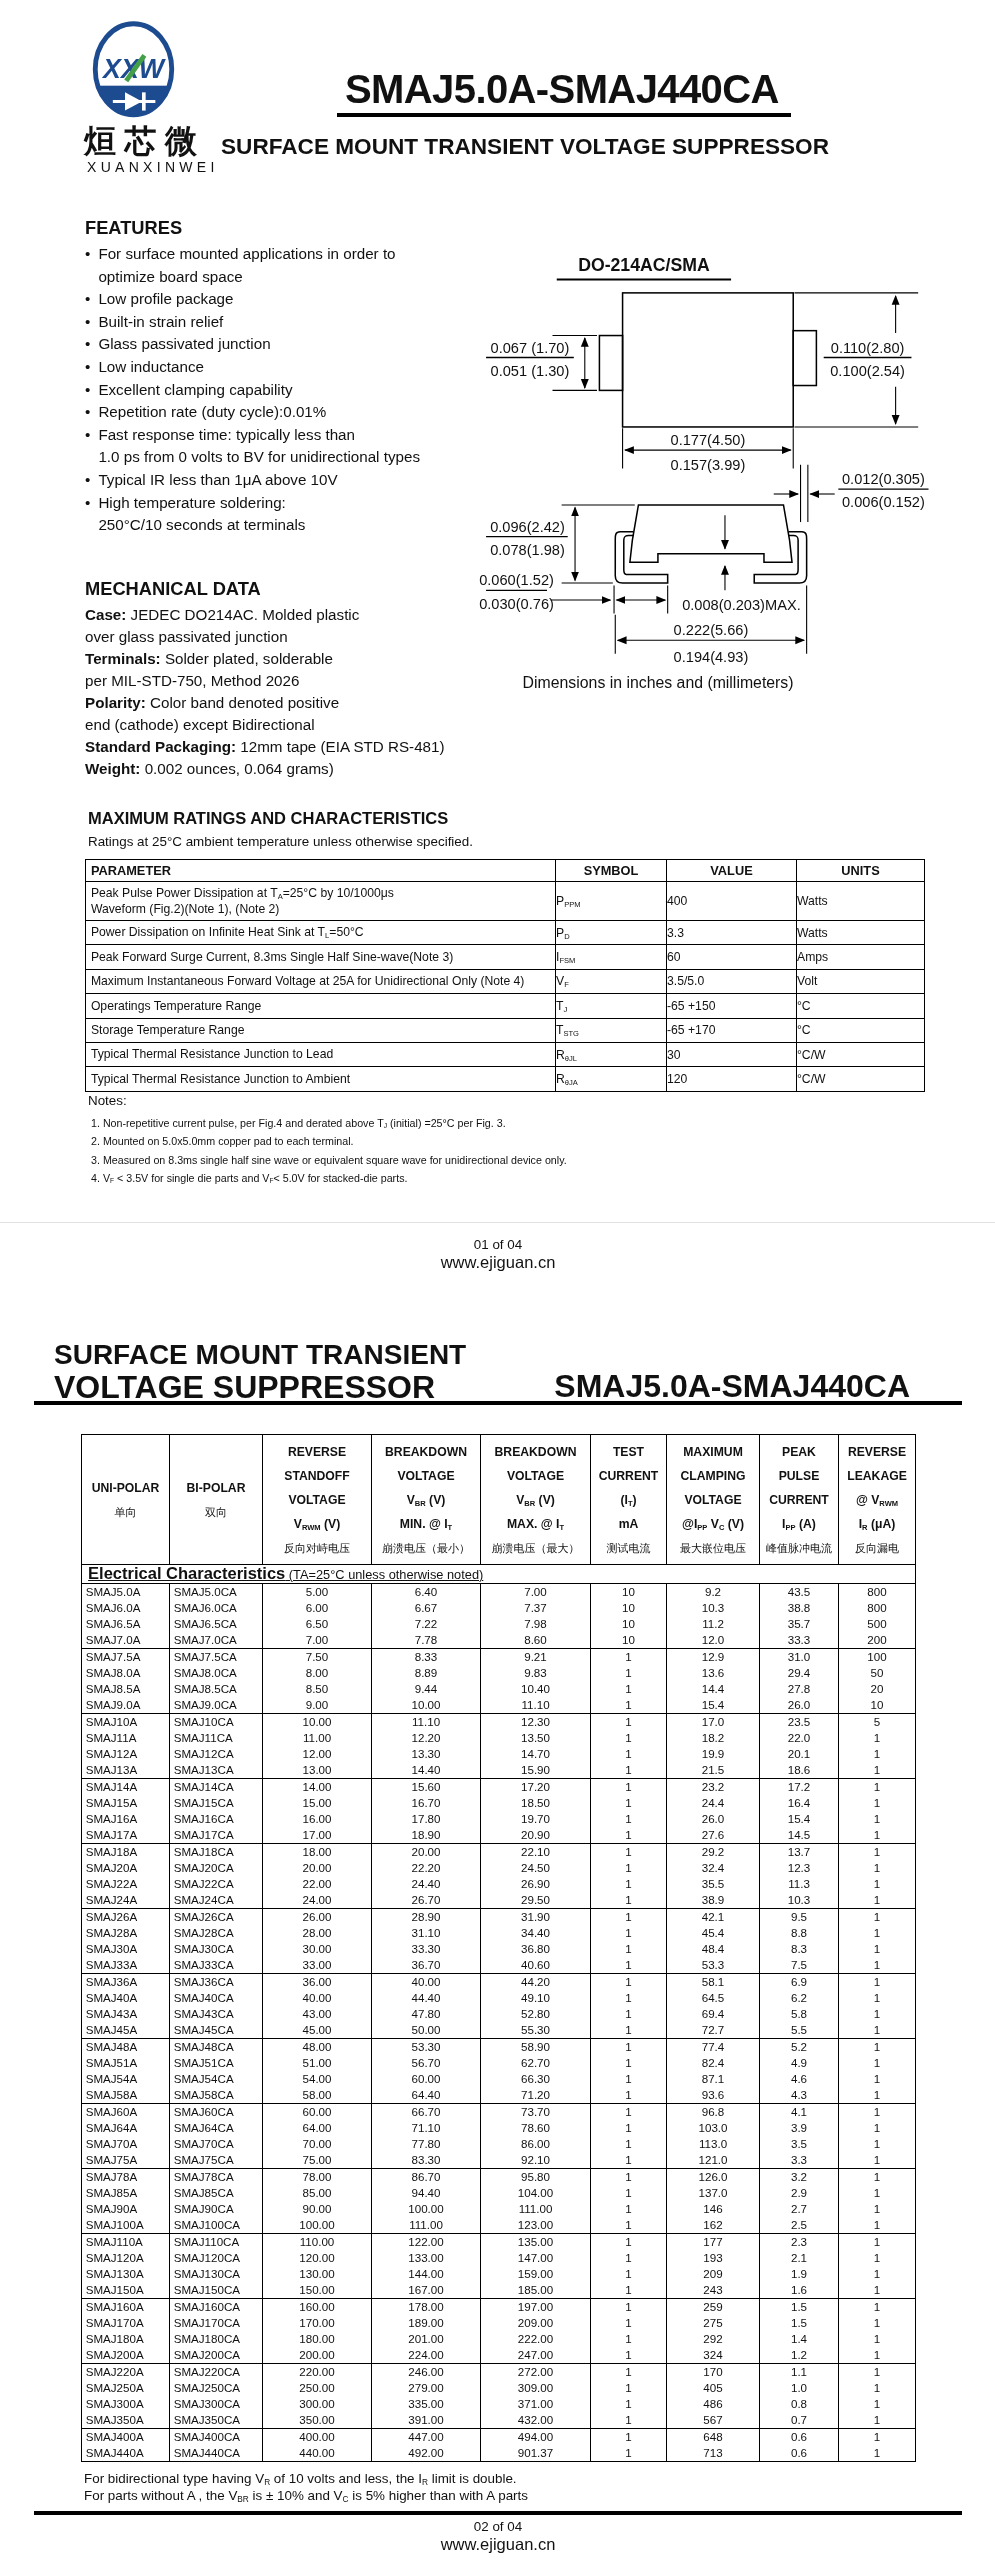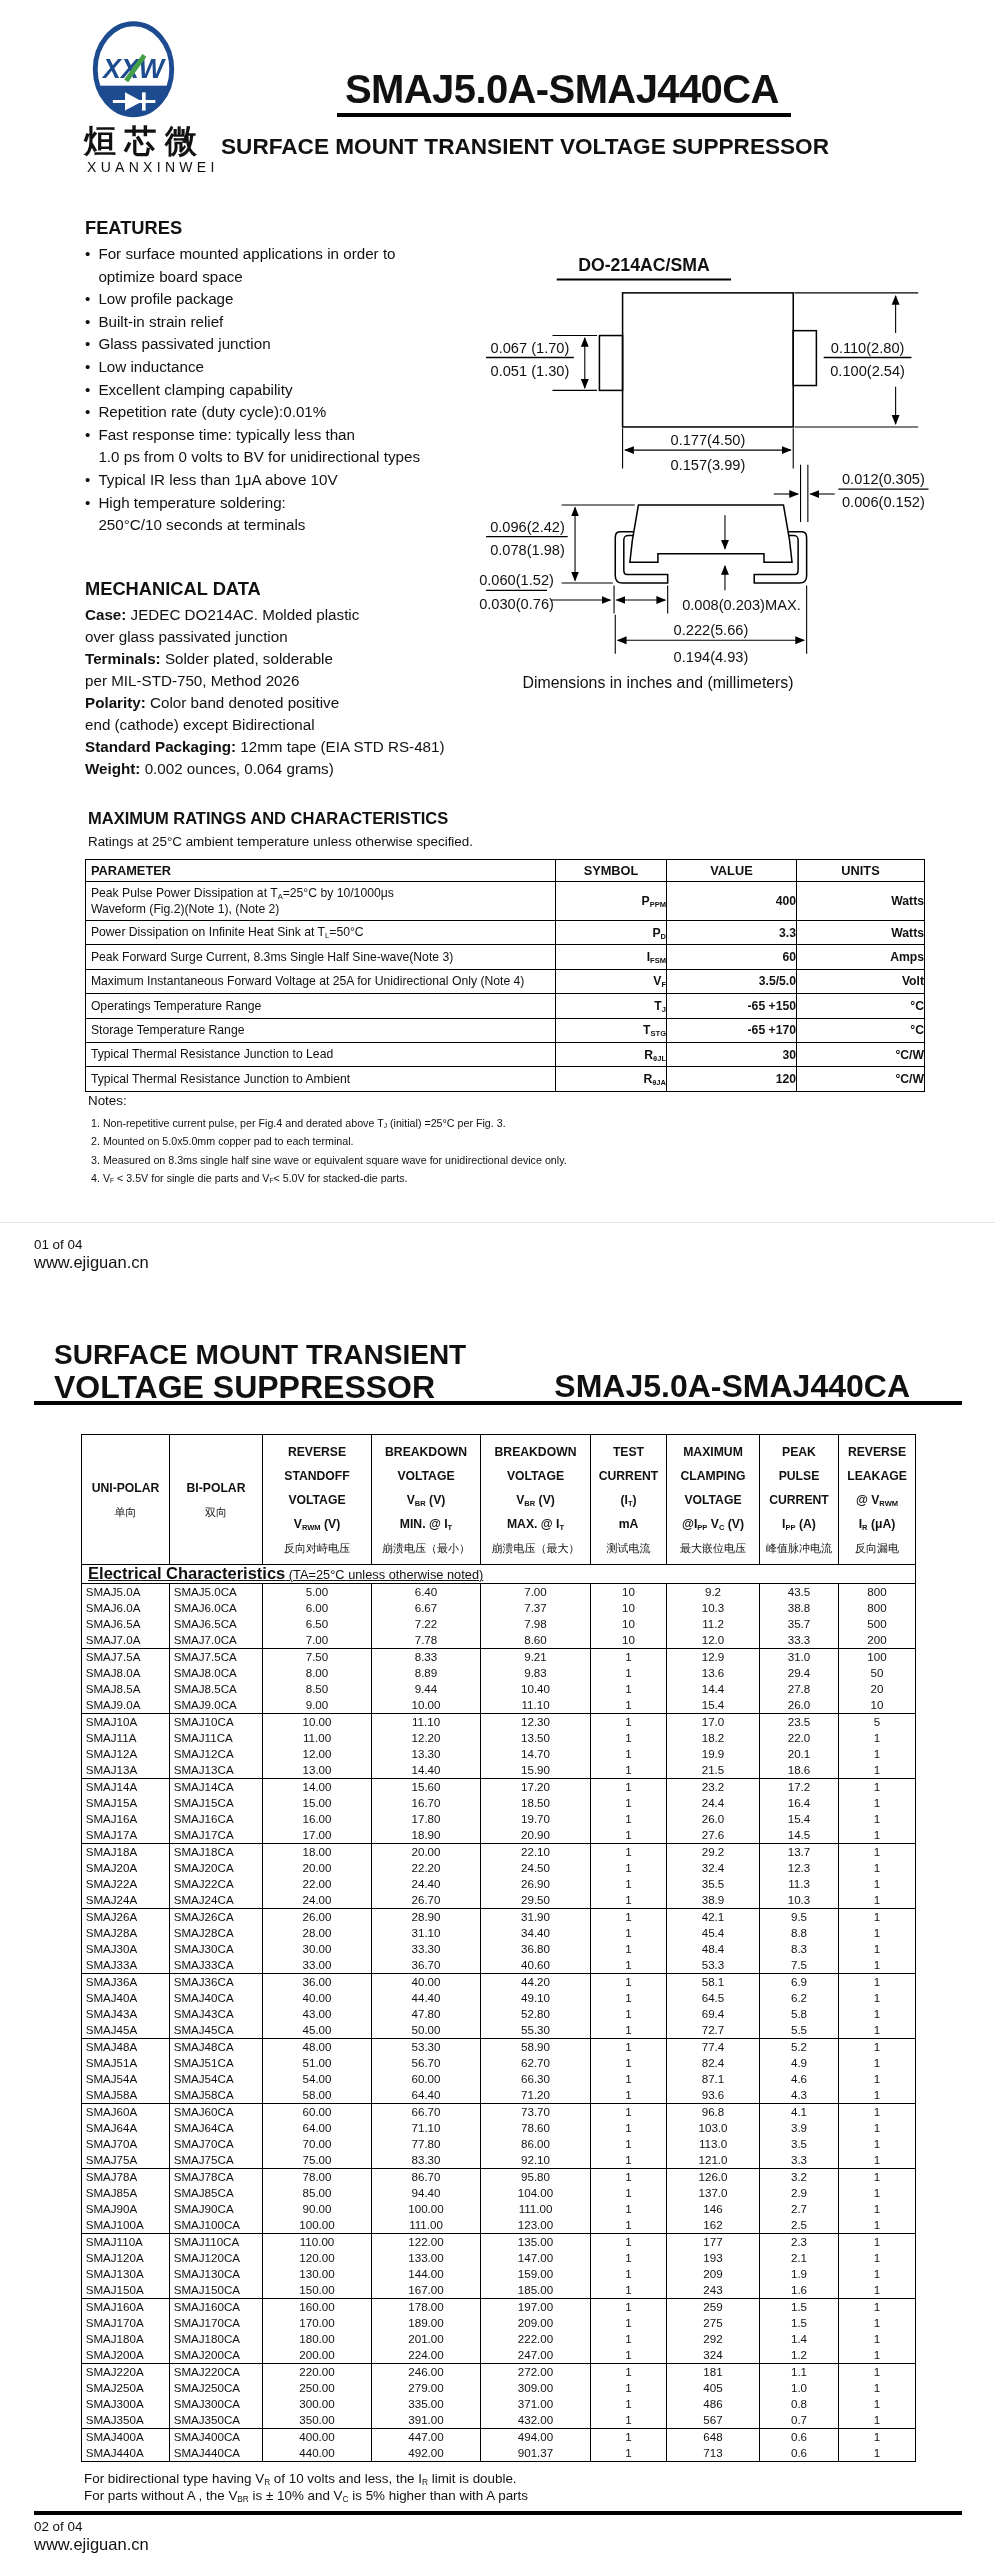--- a/index.html
+++ b/index.html
@@ -28,31 +28,31 @@
 
   
   #ratings-h{left:88px;top:809px;font-size:16.5px;font-weight:bold;}
   #ratings-sub{left:88px;top:834px;font-size:13.4px;}
   #ratings-table{left:85px;top:859px;width:839px;border-collapse:collapse;table-layout:fixed;font-size:12.2px;}
   #ratings-table th,#ratings-table td{border:1.2px solid #000;padding:0;}
   #ratings-table{border:1.8px solid #000;}
   #ratings-table thead tr{height:22px;}
   #ratings-table thead th{font-size:12.8px;}
   #ratings-table th.l, #ratings-table td.param{text-align:left;padding:1.2px 4.9px;}
-  #ratings-table td.c{text-align:right;font-weight:bold;}
+  #ratings-table td.c{text-align:left;}
   #ratings-table td.param div{line-height:16.5px;}
   #ratings-table thead th{border-bottom:1.8px solid #000;}
 
   
   #notes-h{left:88px;top:1093px;font-size:13.4px;}
   #notes-list{left:91px;top:1114px;font-size:10.7px;}
   .note-line{line-height:18.3px;white-space:nowrap;}
 
   
-  .footer{left:34px;width:928px;text-align:left;}
+  .footer{left:34px;width:928px;text-align:center;}
   #footer1{top:1237px;}
   #footer2{top:2519px;}
   .footer .pg{font-size:13.4px;line-height:16px;}
   .footer .site{font-size:16.5px;line-height:19.5px;}
   #page-divider{left:0;top:1222px;width:995px;height:1.2px;background:#e2e2e2;}
   .thick-rule{left:34px;width:928px;height:3.7px;background:#000;}
   #p2-rule{top:1401px;}
   #p2-rule-bottom{top:2511px;}
 
   
@@ -972,21 +972,21 @@
           <td class="num">1.2</td>
           <td class="num">1</td>
         </tr>
         <tr>
           <td class="pn">SMAJ220A</td>
           <td class="pn">SMAJ220CA</td>
           <td class="num">220.00</td>
           <td class="num">246.00</td>
           <td class="num">272.00</td>
           <td class="num">1</td>
-          <td class="num">181</td>
+          <td class="num">170</td>
           <td class="num">1.1</td>
           <td class="num">1</td>
         </tr>
         <tr>
           <td class="pn">SMAJ250A</td>
           <td class="pn">SMAJ250CA</td>
           <td class="num">250.00</td>
           <td class="num">279.00</td>
           <td class="num">309.00</td>
           <td class="num">1</td>

